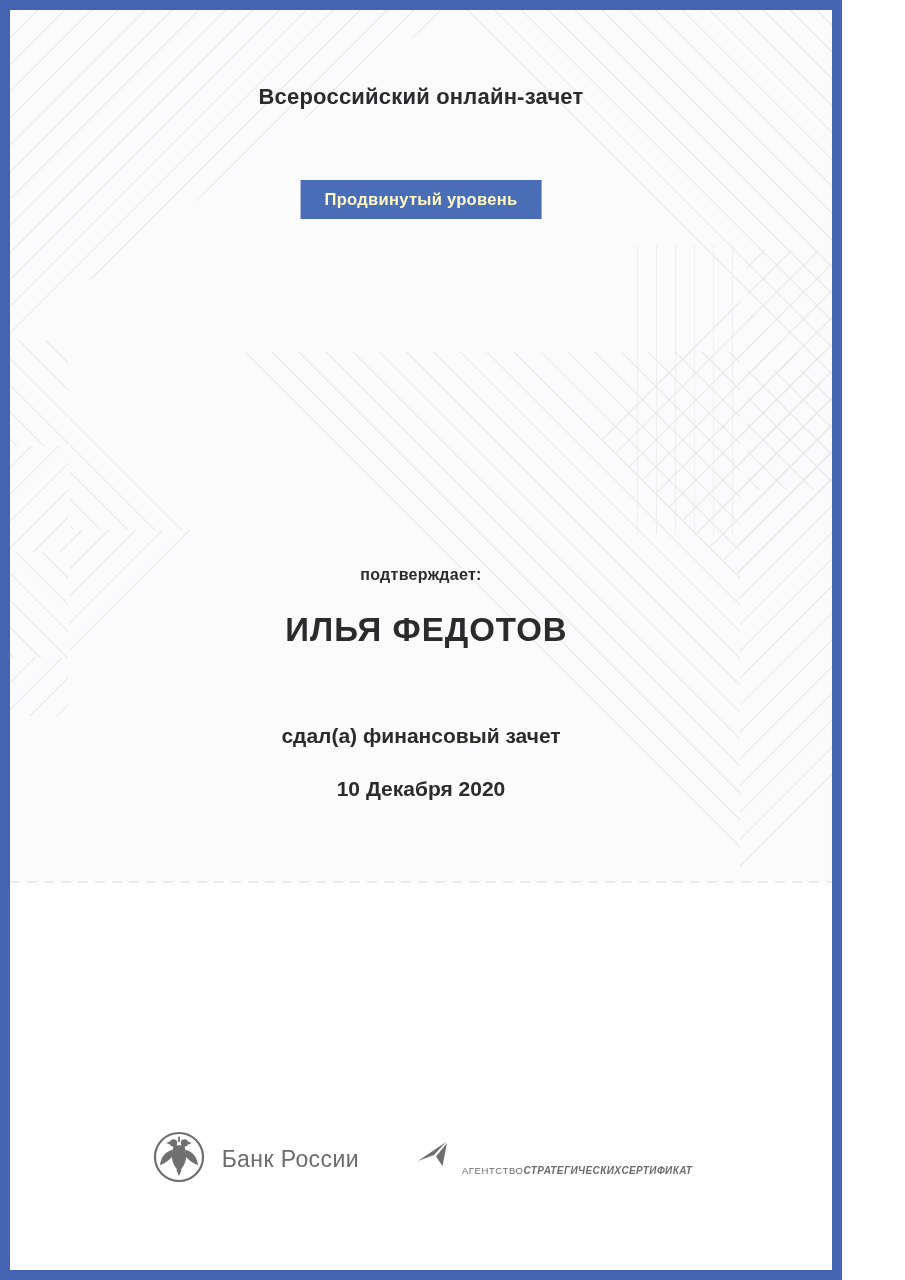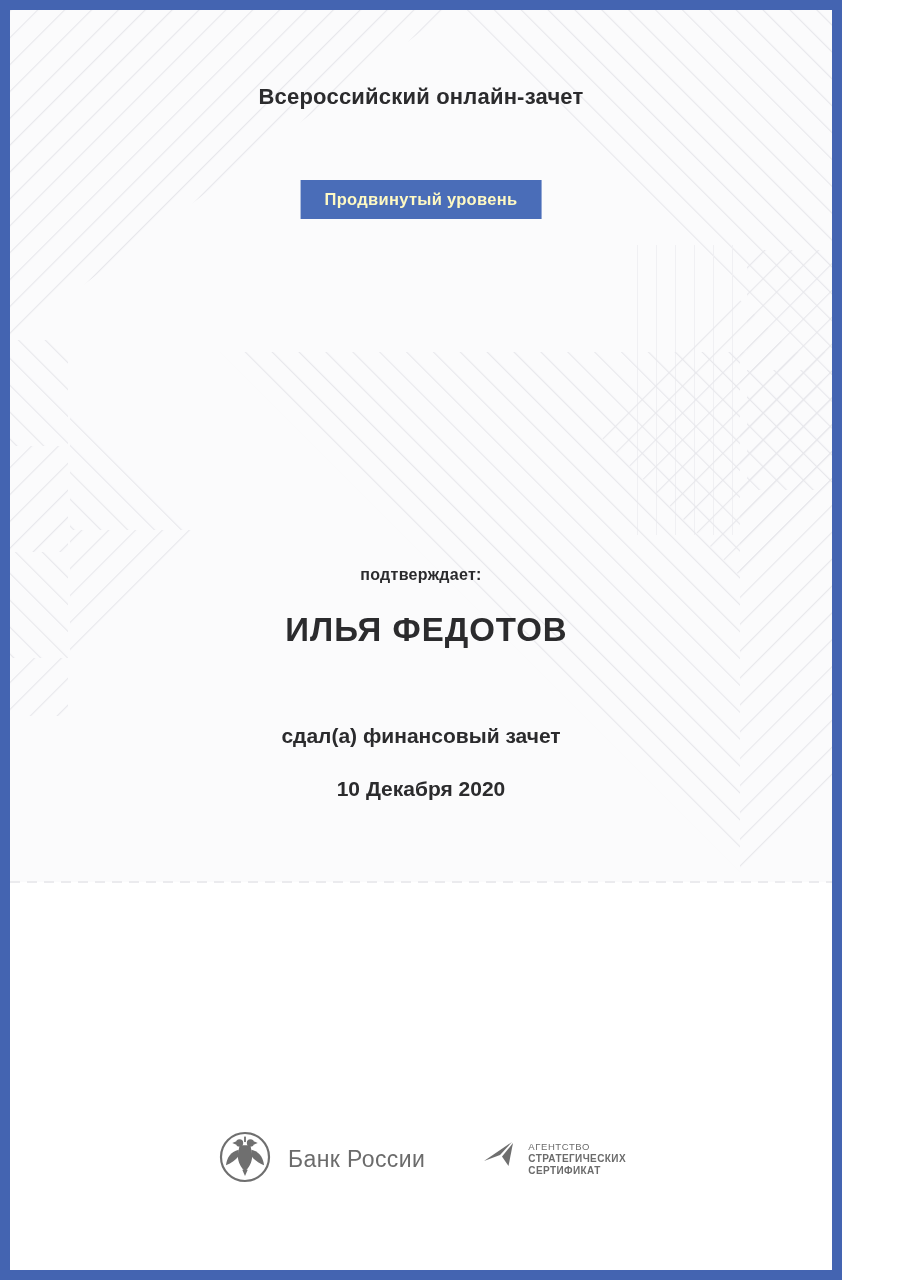--- a/index.html
+++ b/index.html
@@ -35,23 +35,23 @@
   .achievement{top:714px;font-size:21px;font-weight:bold;}
   .date{top:755px;font-size:21px;font-weight:bold;margin-top:12px;}
   .footer{
     position:absolute;top:1118px;left:0;right:0;
     display:flex;justify-content:center;align-items:center;gap:58px;
   }
   .logo{display:flex;align-items:center;}
   .bank{gap:14px;}
   .bank-label{font-size:23px;color:var(--logo-grey);letter-spacing:.4px;}
   .asi{gap:9px;align-items:flex-end;}
-  .asi-text{display:flex;flex-direction:column;line-height:12px;color:var(--logo-grey);text-align:left;}
+  .asi-text{display:flex;flex-direction:row;line-height:12px;color:var(--logo-grey);text-align:left;}
   .asi-l1{font-size:9.5px;letter-spacing:.6px;}
-  .asi-l2,.asi-l3{font-size:10px;font-weight:bold;letter-spacing:.4px;}
+  .asi-l2,.asi-l3{font-size:10px;font-weight:bold;letter-spacing:.4px;font-style:italic;}
 </style>
 </head>
 <body>
 
 <div class="page">
 
   <svg class="bg" width="885" height="1260" viewBox="0 0 885 1260" aria-hidden="true">
     <defs>
       <pattern id="pa" width="19" height="19" patternUnits="userSpaceOnUse" patternTransform="rotate(45)">
         <line x1="0" y1="0" x2="0" y2="19" stroke="#e8e8ec" stroke-width="2.4"></line>

